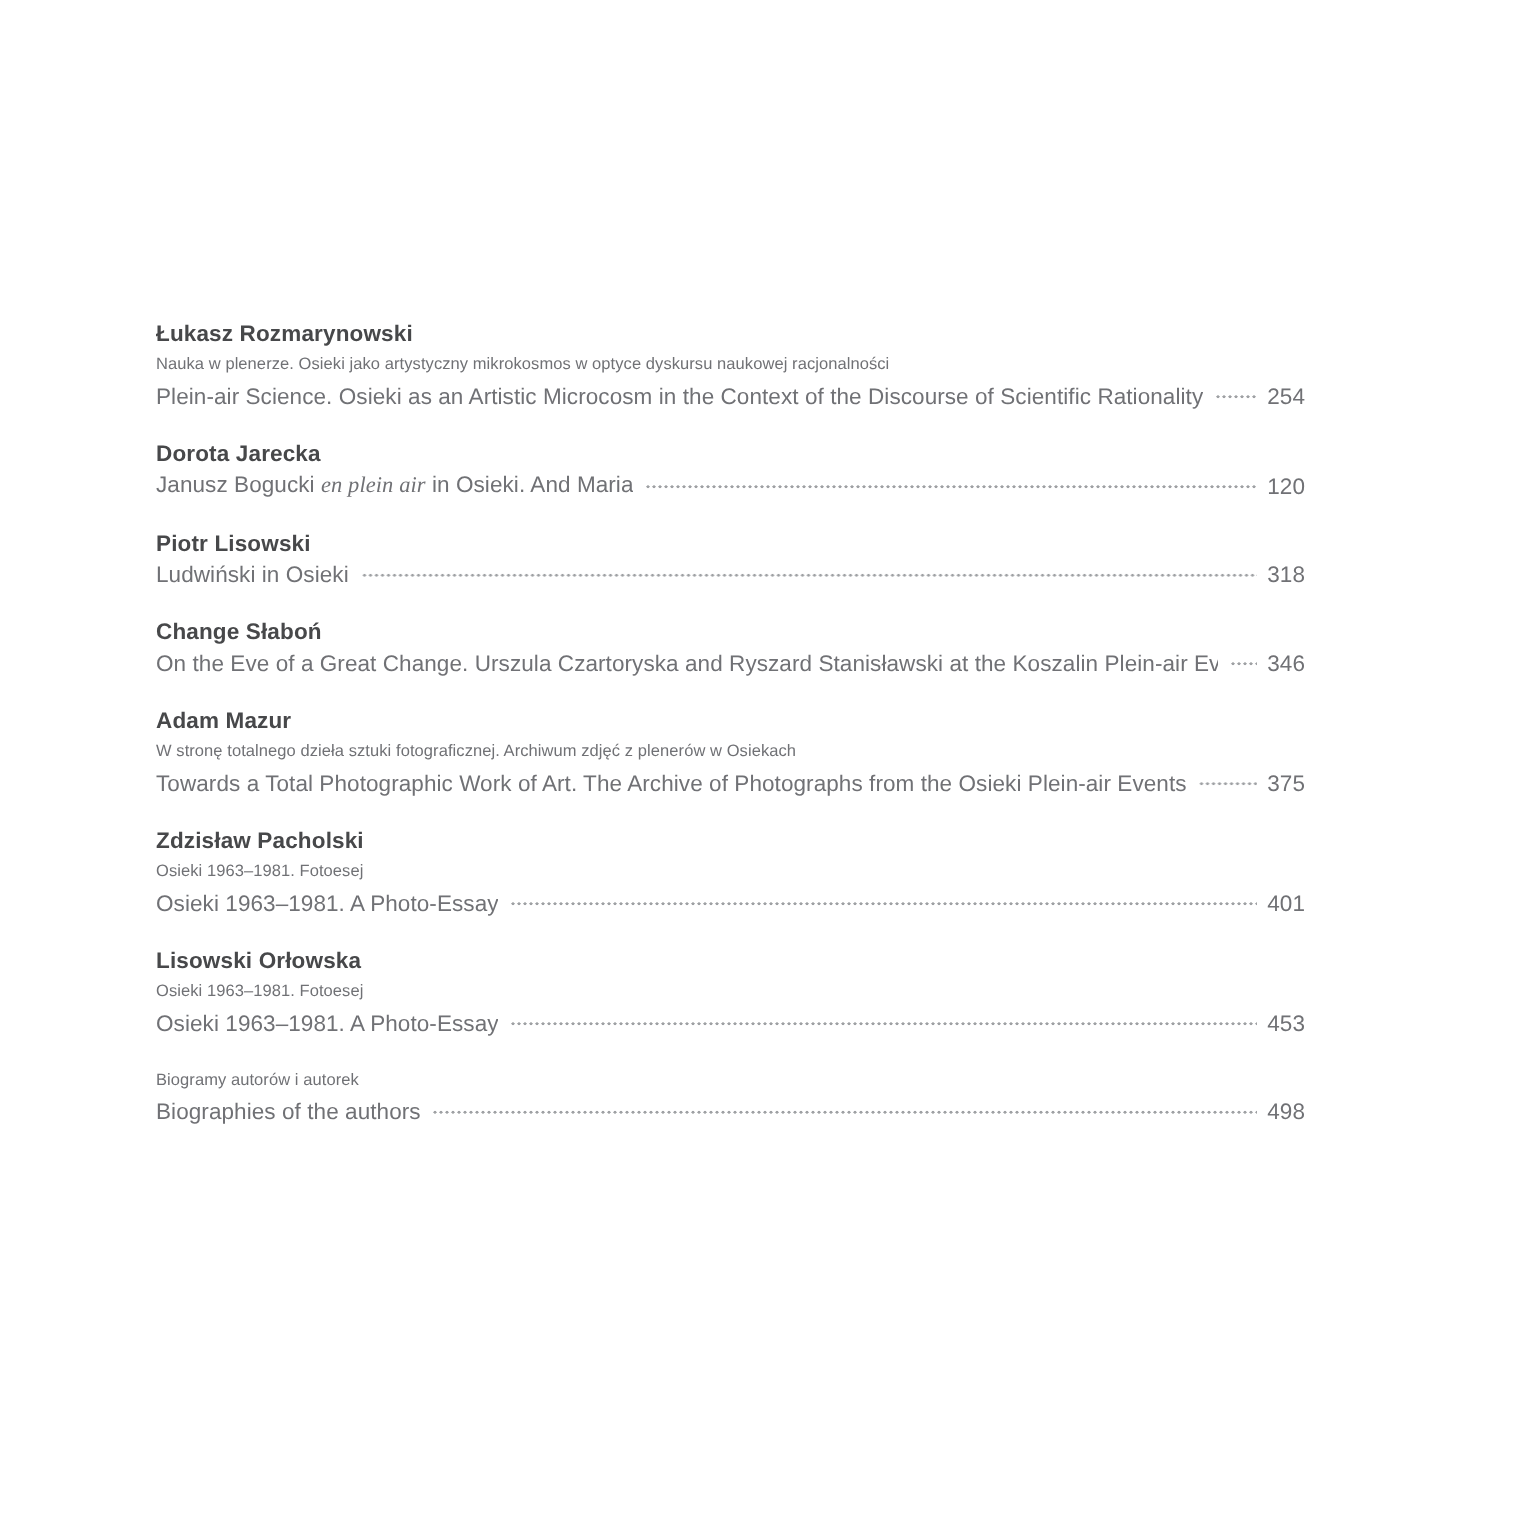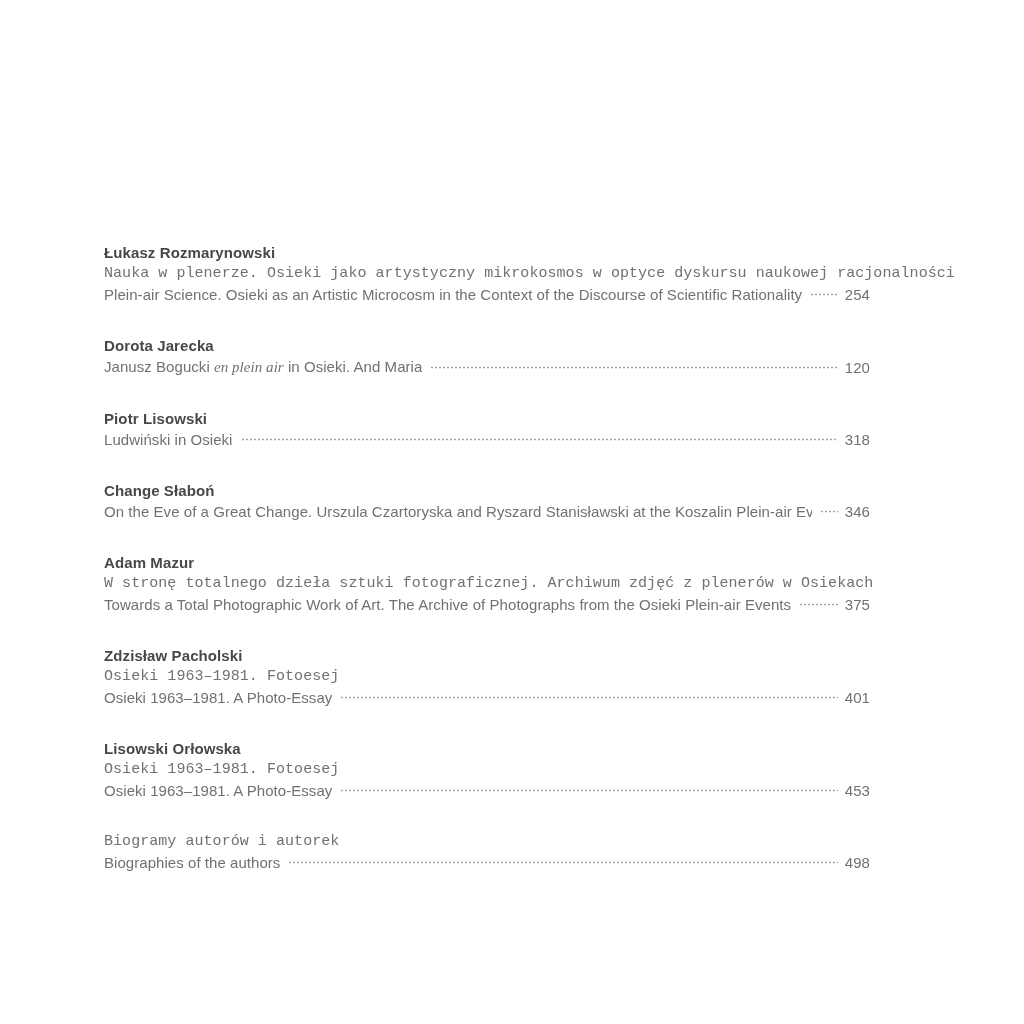--- a/index.html
+++ b/index.html
@@ -15,36 +15,34 @@
     overflow: hidden;
   }
   .toc {
     position: absolute;
     left: 104px;
     top: 212px;
     width: 766px;
   }
   .entry {
     margin-bottom: 17px;
-    margin-top: 30px;
   }
   .author {
     font-size: 15px;
     line-height: 21px;
     font-weight: bold;
     color: var(--author-color, #47484a);
     letter-spacing: 0.1px;
   }
   .title-pl {
-    font-size: 15px;
+    font-size: 11px;
     line-height: 21px;
     color: var(--text-color, #707175);
     letter-spacing: 0.05px;
     white-space: nowrap;
-    font-family: Liberation Mono, monospace;
   }
   .title-en-row {
     display: flex;
     align-items: center;
     font-size: 15px;
     line-height: 21px;
     color: var(--text-color, #707175);
     letter-spacing: 0.05px;
   }
   .title-en {

